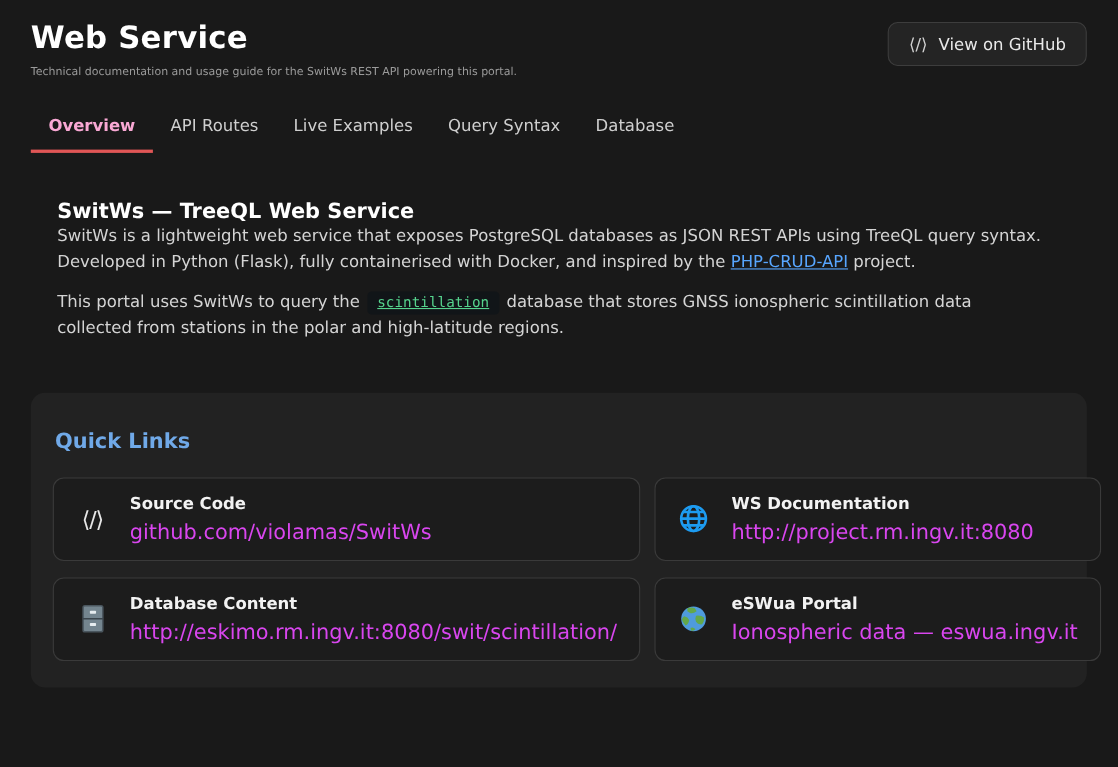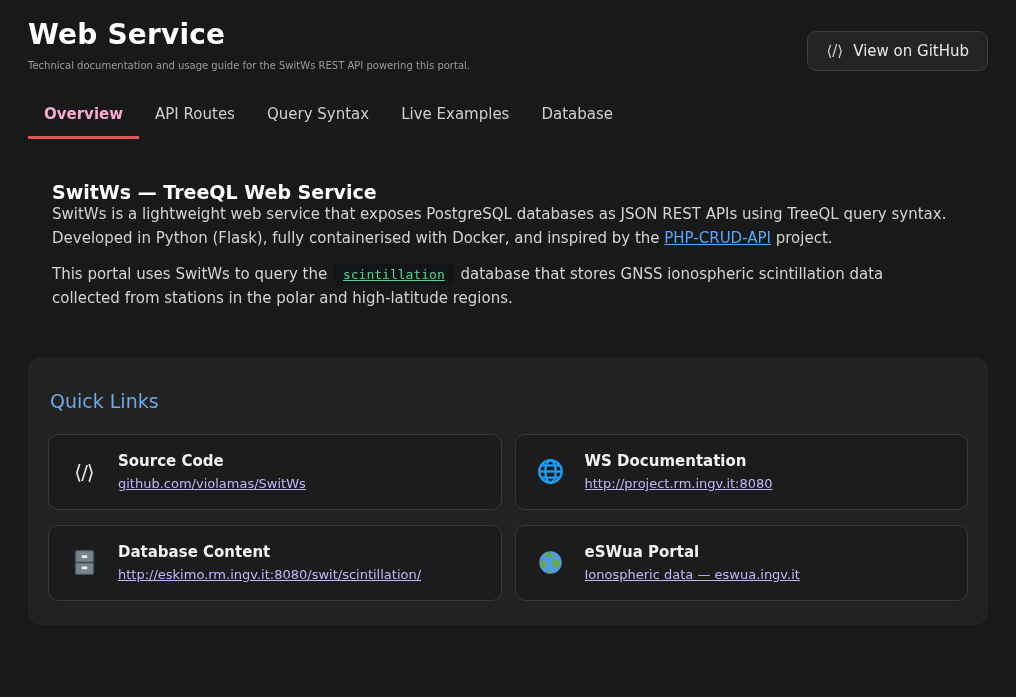--- a/index.html
+++ b/index.html
@@ -9,21 +9,21 @@
     font-family: "DejaVu Sans", "Liberation Sans", sans-serif;
     overflow: hidden;
     color: #e8e8e8;
   }
   .page { padding: 0 28px; }
 
   
   .header {
     display: flex;
     justify-content: space-between;
-    align-items: flex-end;
+    align-items: flex-start;
     padding-top: 18px;
   }
   .page-title {
     font-size: 28px;
     font-weight: 700;
     color: #ffffff;
     letter-spacing: 0.2px;
   }
   .subtitle {
     margin-top: 9px;
@@ -101,21 +101,21 @@
   
   .panel {
     margin-top: 46px;
     background: #222222;
     border-radius: 13px;
     padding: 33px 20px 24px;
   }
   .panel-heading {
     color: #70a9e8;
     font-size: 19px;
-    font-weight: 400;
+    font-weight: 700;
     margin: 0 0 22px 2px;
   }
   .cards {
     display: grid;
     grid-template-columns: 1fr 1fr;
     gap: 15px 13px;
   }
   .card {
     display: flex;
     align-items: center;
@@ -141,25 +141,24 @@
     letter-spacing: -1px;
   }
   .card-text { min-width: 0; }
   .card-title {
     font-size: 15px;
     font-weight: 700;
     color: #f2f2f2;
     margin-bottom: 6px;
   }
   .card-sub {
-    font-size: 13px;
-    color: #c4b5fd;
+    font-size: 19px;
+    color: #d946ef;
     white-space: nowrap;
     overflow: hidden;
-    text-decoration: underline;
   }
 </style>
 </head>
 <body>
 
 <div class="page">
 
   <header class="header">
     <div class="header-text">
       <h1 class="page-title">Web Service</h1>
@@ -167,22 +166,22 @@
     </div>
     <button class="gh-btn">
       <span class="gh-icon">⟨/⟩</span>
       <span>View on GitHub</span>
     </button>
   </header>
 
   <nav class="tabs">
     <div class="tab active">Overview</div>
     <div class="tab">API Routes</div>
+    <div class="tab">Live Examples</div>
     <div class="tab">Query Syntax</div>
-    <div class="tab">Live Examples</div>
     <div class="tab">Database</div>
   </nav>
 
   <section class="content">
     <h2 class="section-heading">SwitWs — TreeQL Web Service</h2>
     <p class="para"><span>SwitWs is a lightweight web service that exposes PostgreSQL databases as JSON REST APIs using TreeQL query syntax. Developed in Python (Flask), fully containerised with Docker, and inspired by the </span><a class="link">PHP-CRUD-API</a><span> project.</span></p>
     <p class="para"><span>This portal uses SwitWs to query the </span><code class="code-chip">scintillation</code><span> database that stores GNSS ionospheric scintillation data collected from stations in the polar and high-latitude regions.</span></p>
   </section>
 
   <section class="panel">

